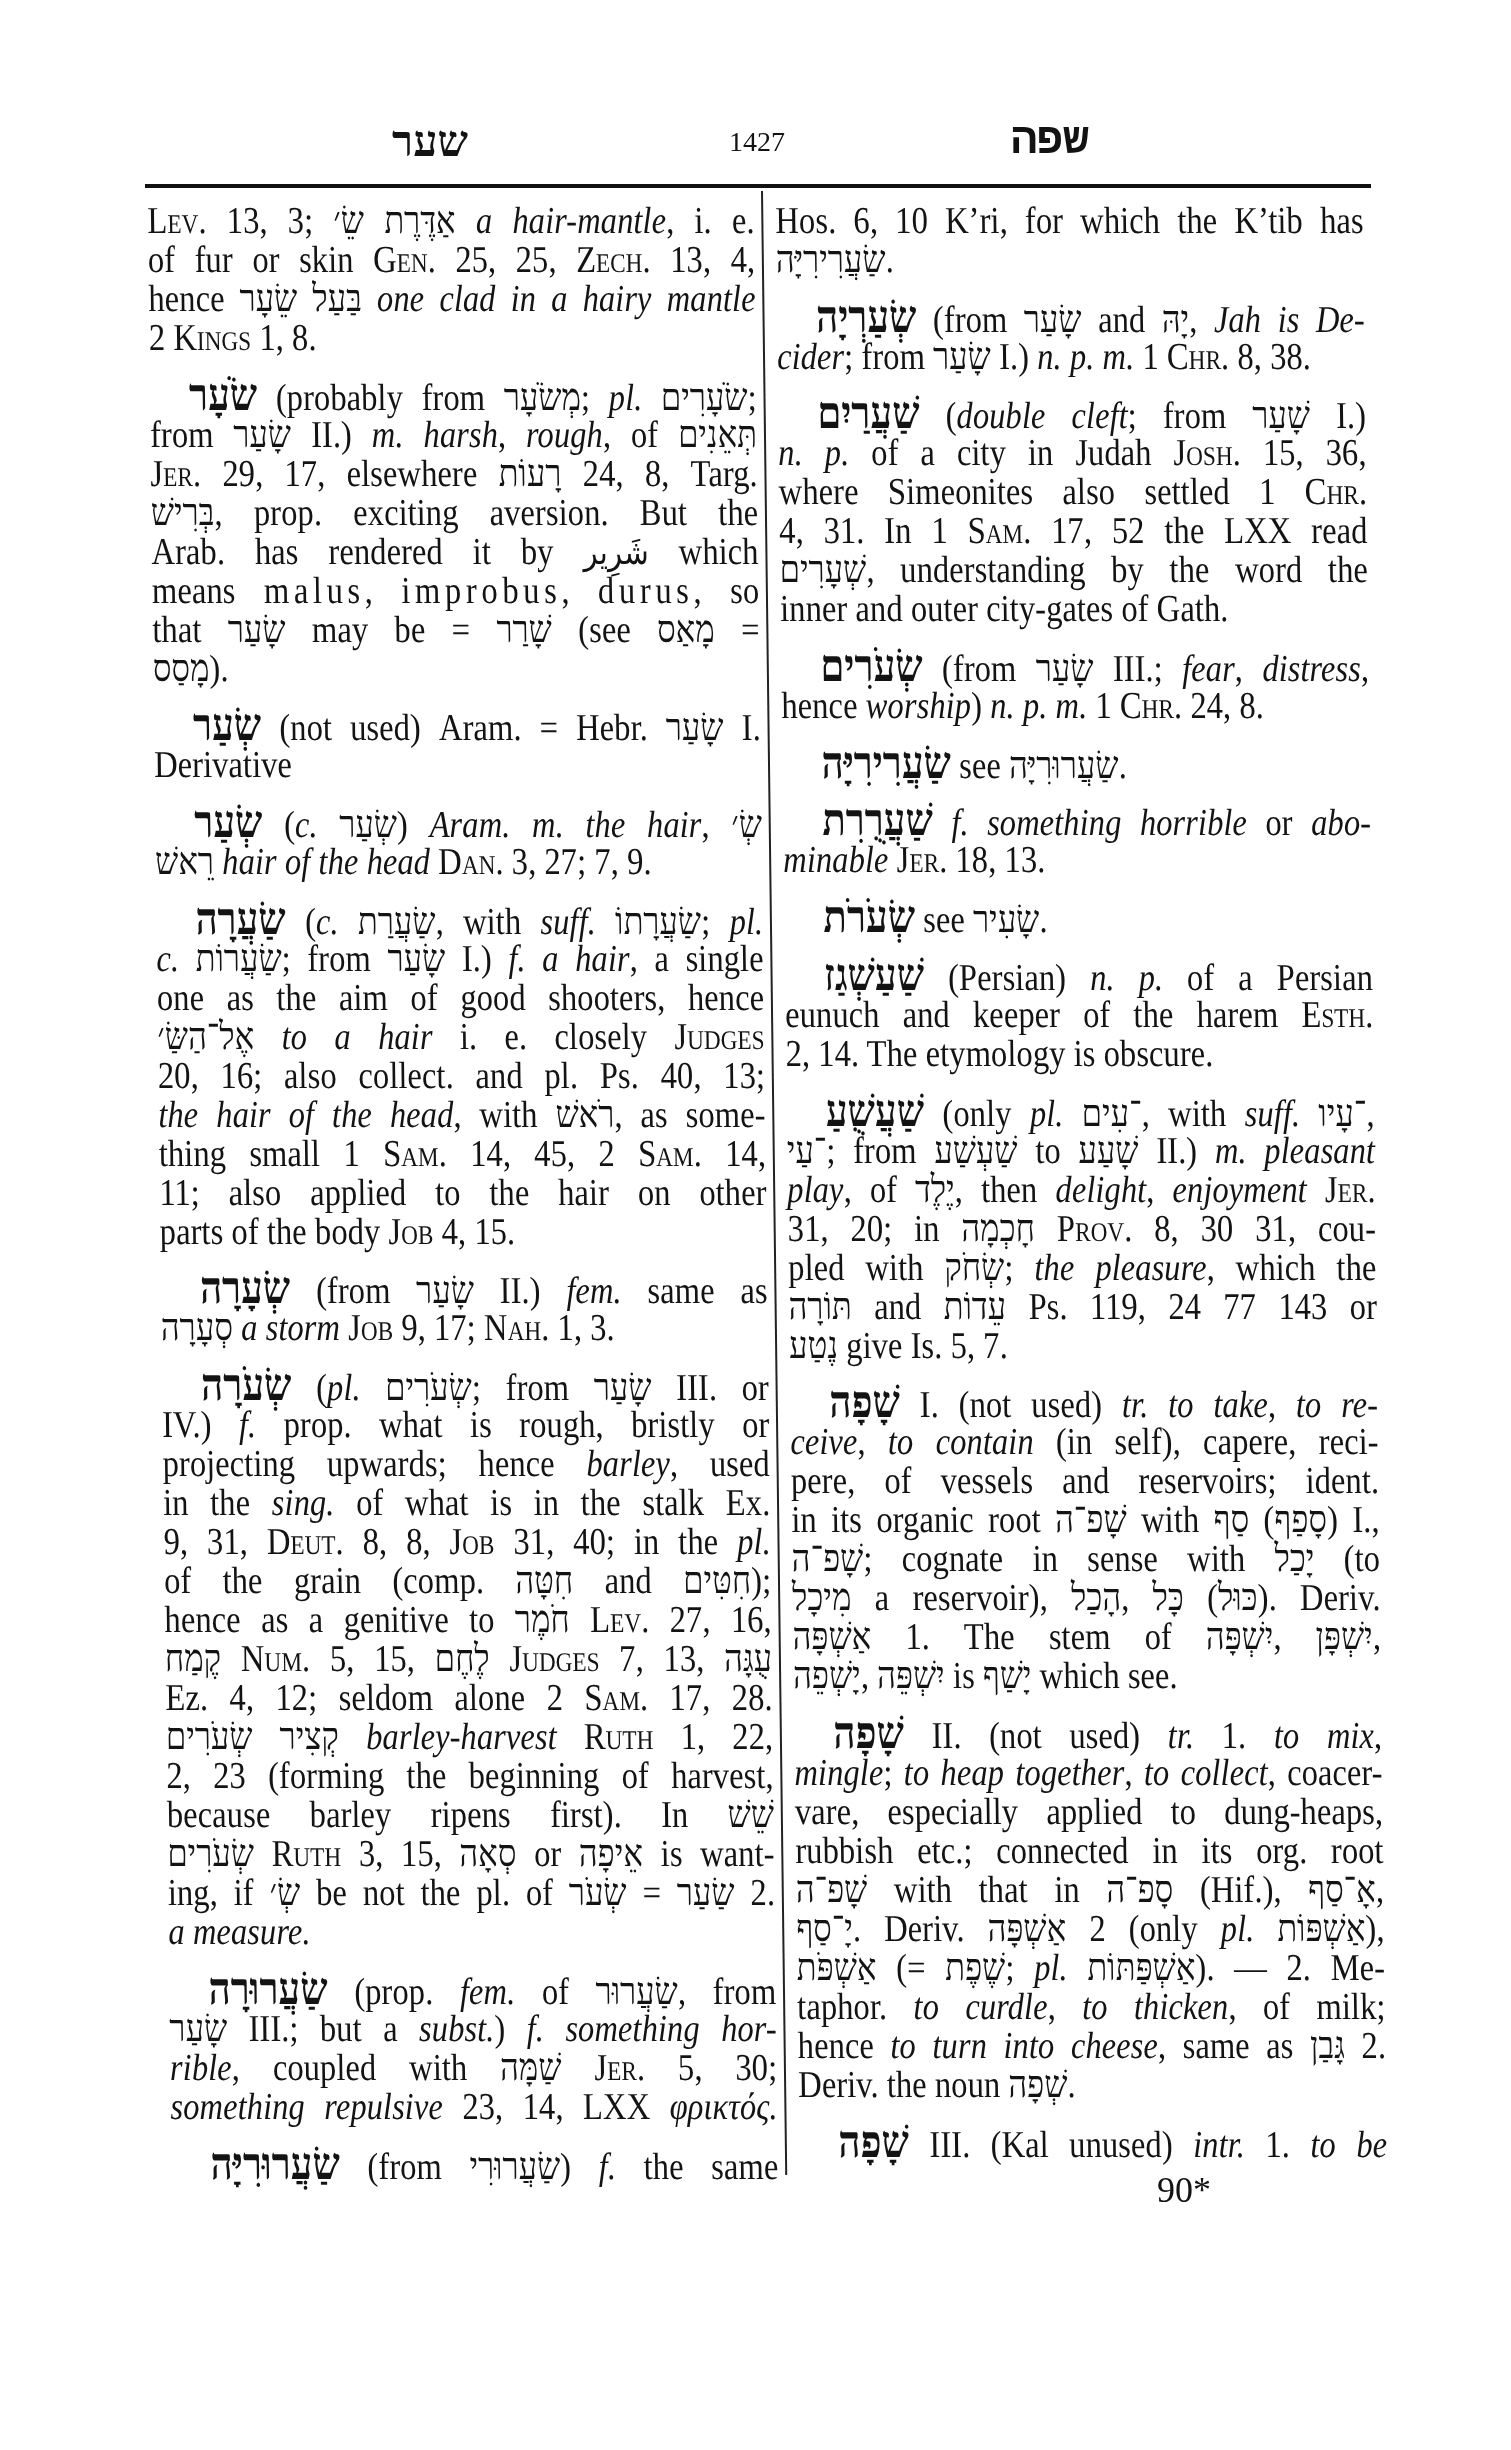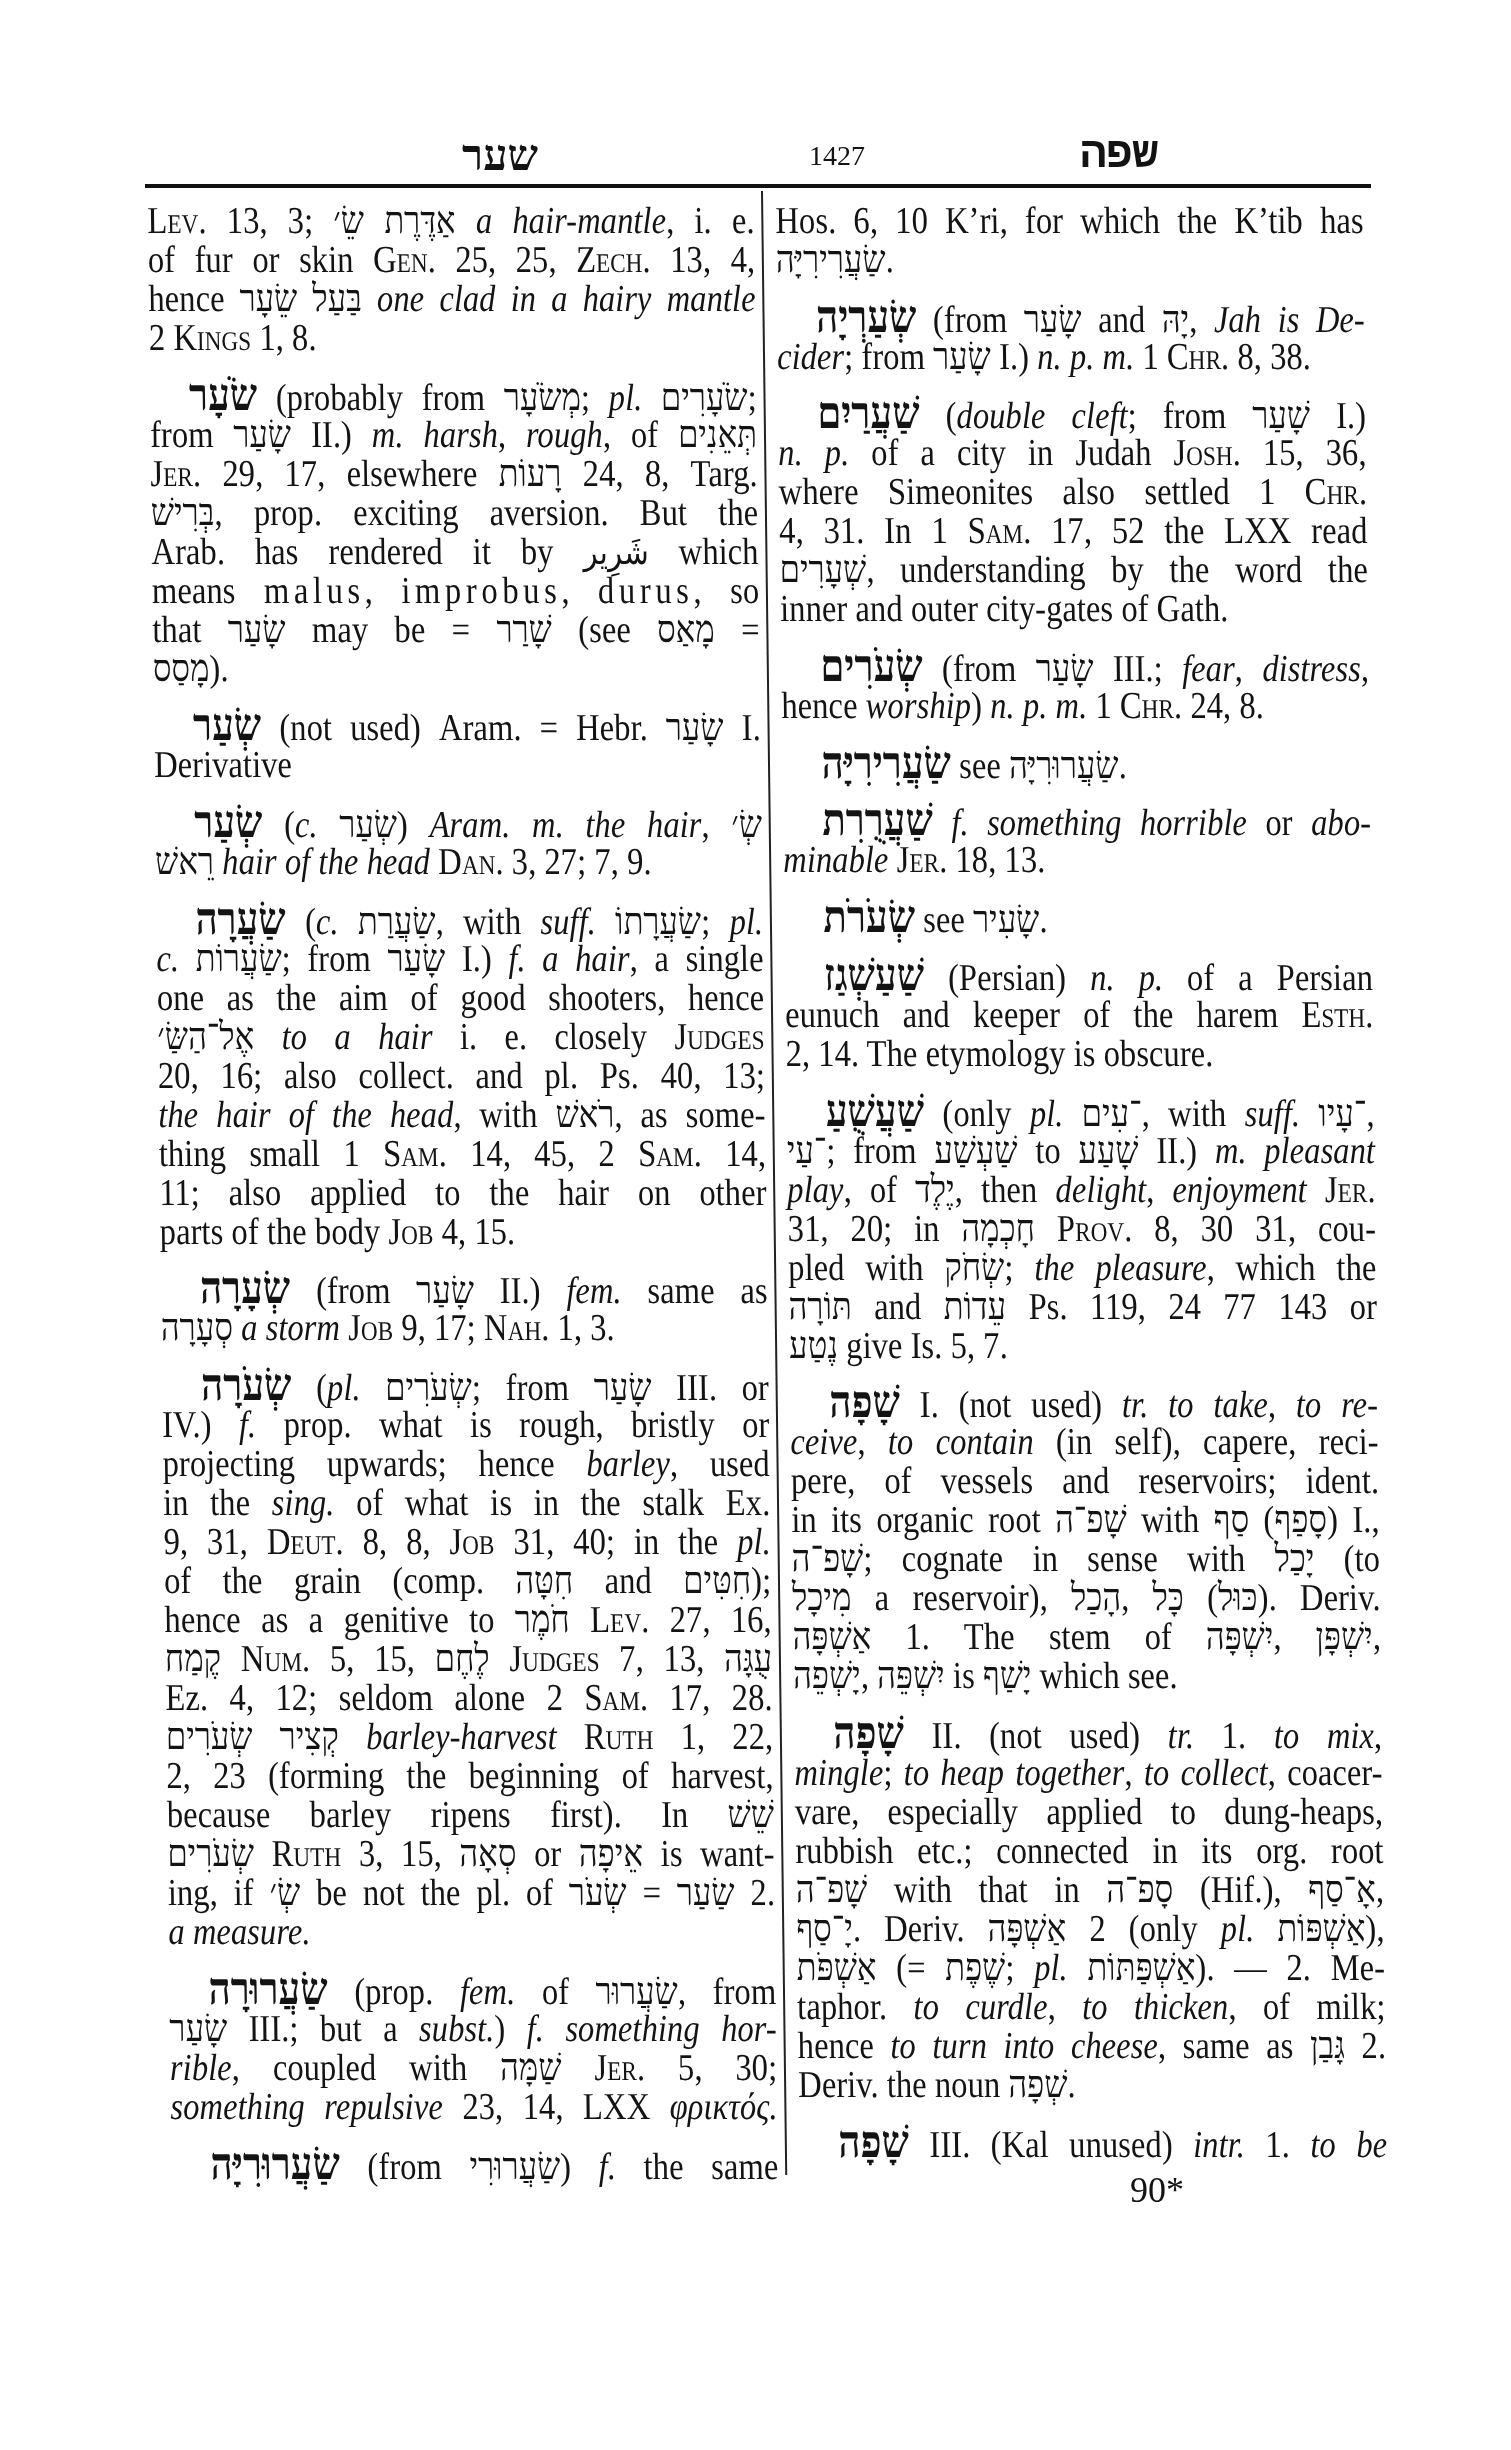--- a/index.html
+++ b/index.html
@@ -2,22 +2,22 @@
 <html style="font-size:14.4px"><head>
 <meta charset="utf-8">
 <style>
   html, body { margin: 0; padding: 0; background: #ffffff; }
   body {
     width: 1512px; height: 2450px; position: relative; overflow: hidden;
     color: #131313;
     font-family: "Liberation Serif", "DejaVu Serif", serif;
   }
   .hdr {
-    position: absolute; top: 127px; height: 58px; line-height: 58px;
-    width: 216px; text-align: right;
+    position: absolute; top: 113px; height: 58px; line-height: 58px;
+    width: 216px; text-align: center;
   }
   .hdr-word { font-weight: bold; font-size: 43px; font-family: "Liberation Serif", "DejaVu Sans", serif; }
   .hdr-left { left: 322px; }
   .hdr-page { left: 649px; font-size: 28px; }
   .hdr-right { left: 942px; font-family: Liberation Mono, monospace; }
   .rule { position: absolute; left: 145px; top: 184px; width: 1226px; height: 3.6px; background: #111; }
 
   .cols {
     position: absolute; left: 0; top: 191px; width: 1512px; height: 2015px;
     transform: skewX(0.7deg); transform-origin: 0 0;
@@ -41,21 +41,21 @@
   .s-i { font-style: italic; }
   .s-sc { font-variant: small-caps; }
   .s-he { font-family: "Liberation Serif", "DejaVu Sans", serif; }
   .s-hw { font-family: "Liberation Serif", "DejaVu Sans", serif; font-weight: bold; font-size: 1.18em; }
   .s-ar { font-family: "DejaVu Sans", sans-serif; font-size: 0.9em; }
   .s-sp { letter-spacing: 0.14em; }
   .s-gr { font-style: italic; }
 
   .signature {
     position: absolute; left: 1103px; top: 2170px; width: 108px; height: 40px;
-    line-height: 40px; text-align: center; font-size: 36px;
+    line-height: 40px; text-align: right; font-size: 36px;
   }
 </style>
 </head>
 <body>
 
 <div>
   <div class="hdr hdr-left hdr-word" dir="rtl" lang="he">שער</div>
   <div class="hdr hdr-page">1427</div>
   <div class="hdr hdr-right hdr-word" dir="rtl" lang="he">שפה</div>
   <div class="rule"></div>

